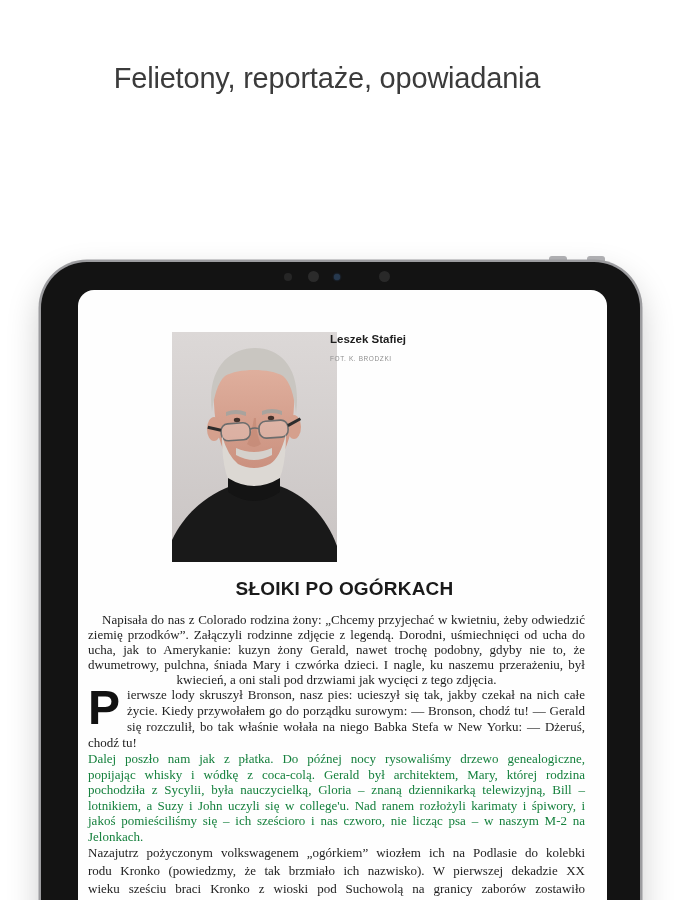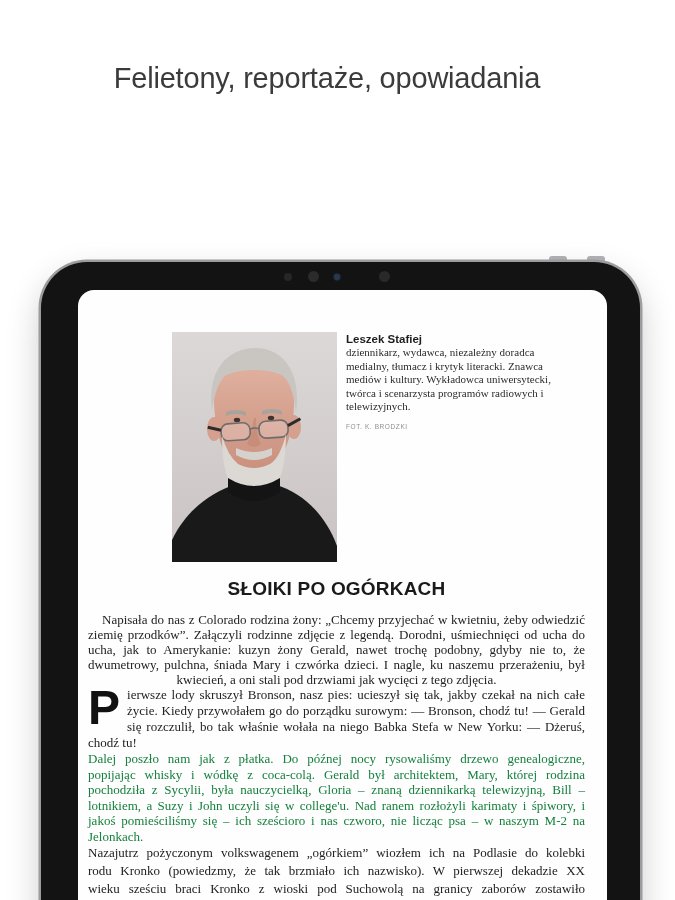--- a/index.html
+++ b/index.html
@@ -39,34 +39,34 @@
   
   .section-label{
     position:absolute;top:6px;left:0;width:100%;text-align:center;
     font-family:"Liberation Serif", serif;
     font-size:9px;letter-spacing:2.5px;color:#3a3a3a;
   }
   .photo{
     position:absolute;left:94px;top:42px;width:165px;height:230px;display:block;
   }
   .bio{
-    position:absolute;left:268px;top:42px;width:218px;
+    position:absolute;left:252px;top:42px;width:218px;
     font-family:"Liberation Serif", serif;color:#2b2b2b;
   }
   .bio-name{
     font-family:"Liberation Sans", sans-serif;
     font-weight:700;font-size:11.5px;line-height:14px;color:#1e1e1e;
   }
   .bio-text{font-size:11px;line-height:13.5px;}
   .photo-credit{
     margin-top:9px;font-family:"Liberation Sans", sans-serif;
     font-size:6.5px;letter-spacing:0.6px;color:#909090;
   }
   .article-title{
-    position:absolute;top:288px;left:0;width:517px;text-align:center;
+    position:absolute;top:288px;left:8px;width:517px;text-align:center;
     font-family:"Liberation Sans", sans-serif;
     font-weight:700;font-size:19px;letter-spacing:0.2px;color:#1a1a1a;
   }
   .article{
     position:absolute;top:322px;left:10px;width:497px;
     font-family:"Liberation Serif", serif;color:#222;
   }
   .article p{margin:0;text-align:justify;hyphens:auto;}
   .p-lead{
     font-size:13px;line-height:15px;text-indent:14px;
@@ -144,21 +144,20 @@
 
         <path d="M50,104 Q50,150 66,160 Q82,170 98,160 Q114,148 114,102 Q108,126 98,132 Q82,140 66,132 Q56,124 50,104 Z" fill="#dcd8d3"></path>
 
         <path d="M64,116 Q82,124 100,116 L100,123 Q82,133 64,123 Z" fill="#d5d1cc"></path>
 
         <path d="M56,146 Q82,162 108,146 L108,160 Q82,178 56,160 Z" fill="#141414"></path>
       </svg>
 
       <div class="bio">
         <div class="bio-name">Leszek Stafiej</div>
-        <div class="bio-text">dziennikarz, wydawca, niezależny doradca medialny, tłumacz i krytyk literacki. Znawca mediów i kultury. Wykładowca uniwersytecki, twórca i scenarzysta programów radiowych i telewizyjnych.</div>
         <div class="photo-credit">FOT. K. BRODZKI</div>
       </div>
 
       <div class="article-title">SŁOIKI PO OGÓRKACH</div>
 
       <div class="article">
         <p class="p-lead">Napisała do nas z Colorado rodzina żony: „Chcemy przyjechać w kwietniu, żeby odwiedzić ziemię przodków”. Załączyli rodzinne zdjęcie z legendą. Dorodni, uśmiechnięci od ucha do ucha, jak to Amerykanie: kuzyn żony Gerald, nawet trochę podobny, gdyby nie to, że dwumetrowy, pulchna, śniada Mary i czwórka dzieci. I nagle, ku naszemu przerażeniu, był kwiecień, a oni stali pod drzwiami jak wycięci z tego zdjęcia.</p>
         <p class="p-drop"><span class="dropcap">P</span><span>ierwsze lody skruszył Bronson, nasz pies: ucieszył się tak, jakby czekał na nich całe życie. Kiedy przywołałem go do porządku surowym: — Bronson, chodź tu! — Gerald się rozczulił, bo tak właśnie wołała na niego Babka Stefa w New Yorku: — Dżeruś, chodź tu!</span></p>
         <p class="p-3">Dalej poszło nam jak z płatka. Do późnej nocy rysowaliśmy drzewo genealogiczne, popijając whisky i wódkę z coca-colą. Gerald był architektem, Mary, której rodzina pochodziła z Sycylii, była nauczycielką, Gloria – znaną dziennikarką telewizyjną, Bill – lotnikiem, a Suzy i John uczyli się w college'u. Nad ranem rozłożyli karimaty i śpiwory, i jakoś pomieściliśmy się – ich sześcioro i nas czworo, nie licząc psa – w naszym M-2 na Jelonkach.</p>
         <p class="p-4">Nazajutrz pożyczonym volkswagenem „ogórkiem” wiozłem ich na Podlasie do kolebki rodu Kronko (powiedzmy, że tak brzmiało ich nazwisko). W pierwszej dekadzie XX wieku sześciu braci Kronko z wioski pod Suchowolą na granicy zaborów zostawiło ojcowiznę najstarszemu i pojechało za chlebem do Ameryki. Tam się rozmnożyli i drugie pokolenie zapragnęło spraw-</p>

